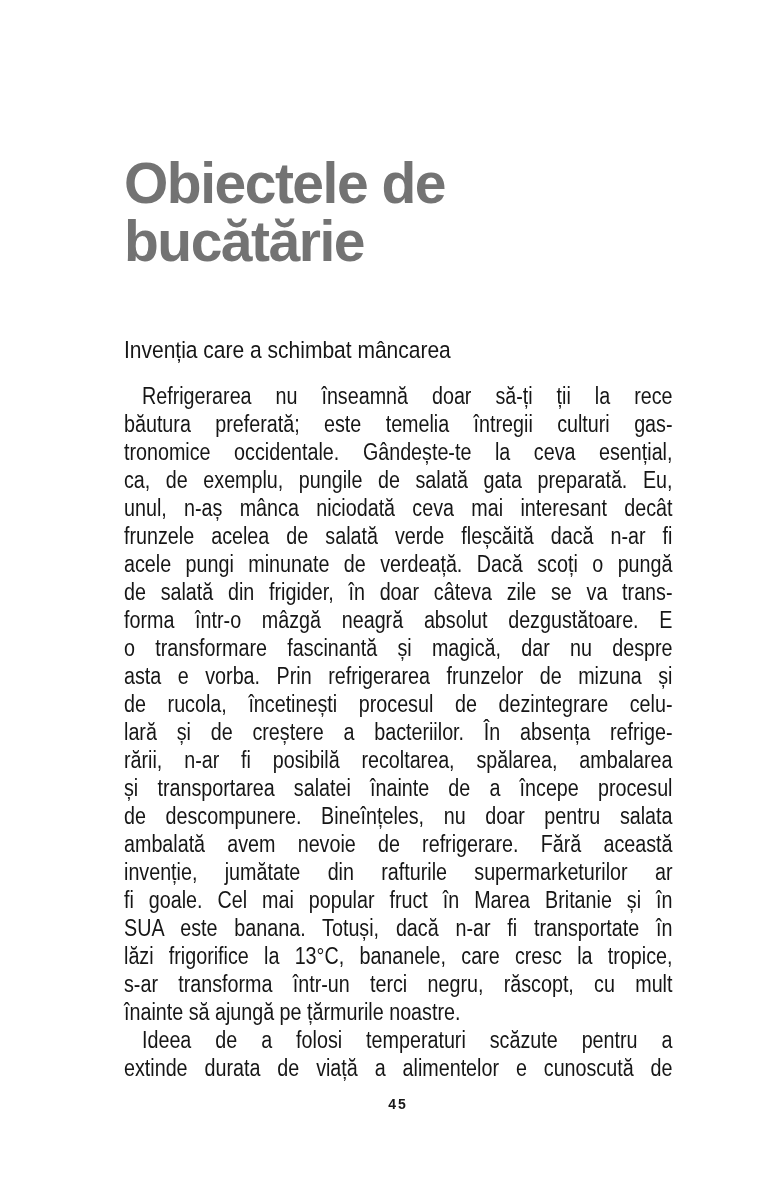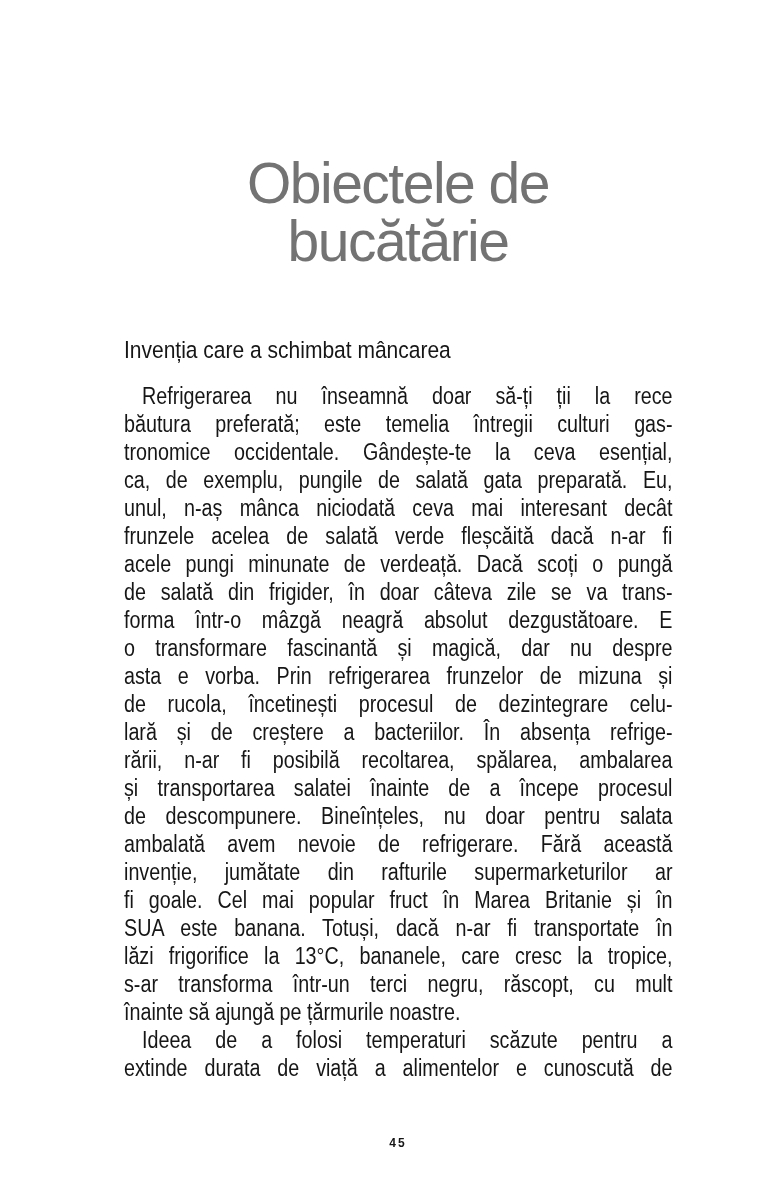--- a/index.html
+++ b/index.html
@@ -14,23 +14,22 @@
     background: #ffffff;
     overflow: hidden;
     font-family: "Liberation Sans", "DejaVu Sans", sans-serif;
   }
   
   .chapter-title {
     position: absolute;
     top: 116px;
     left: 124px;
     width: 548px;
-    text-align: center;
     color: #737373;
-    font-weight: 400;
+    font-weight: 700;
     font-size: 57px;
     line-height: 58px;
     letter-spacing: -1.5px;
   }
   
   .content {
     position: absolute;
     top: 336px;
     left: 124px;
     width: 640px;
@@ -60,25 +59,24 @@
   }
   .line.first {
     text-indent: 21px;
   }
   .page-number {
     position: absolute;
     top: 1096px;
     left: 124px;
     width: 548px;
     text-align: center;
-    font-size: 12px;
+    font-size: 14px;
     font-weight: 700;
     letter-spacing: 2px;
     color: #161616;
-    margin-top: 40px;
   }
 </style>
 </head>
 <body>
 
 <div class="page">
 
   <h1 class="chapter-title" style="color: rgb(115, 115, 115);">
       <div class="title-line">Obiectele de</div>
       <div class="title-line">bucătărie</div>

